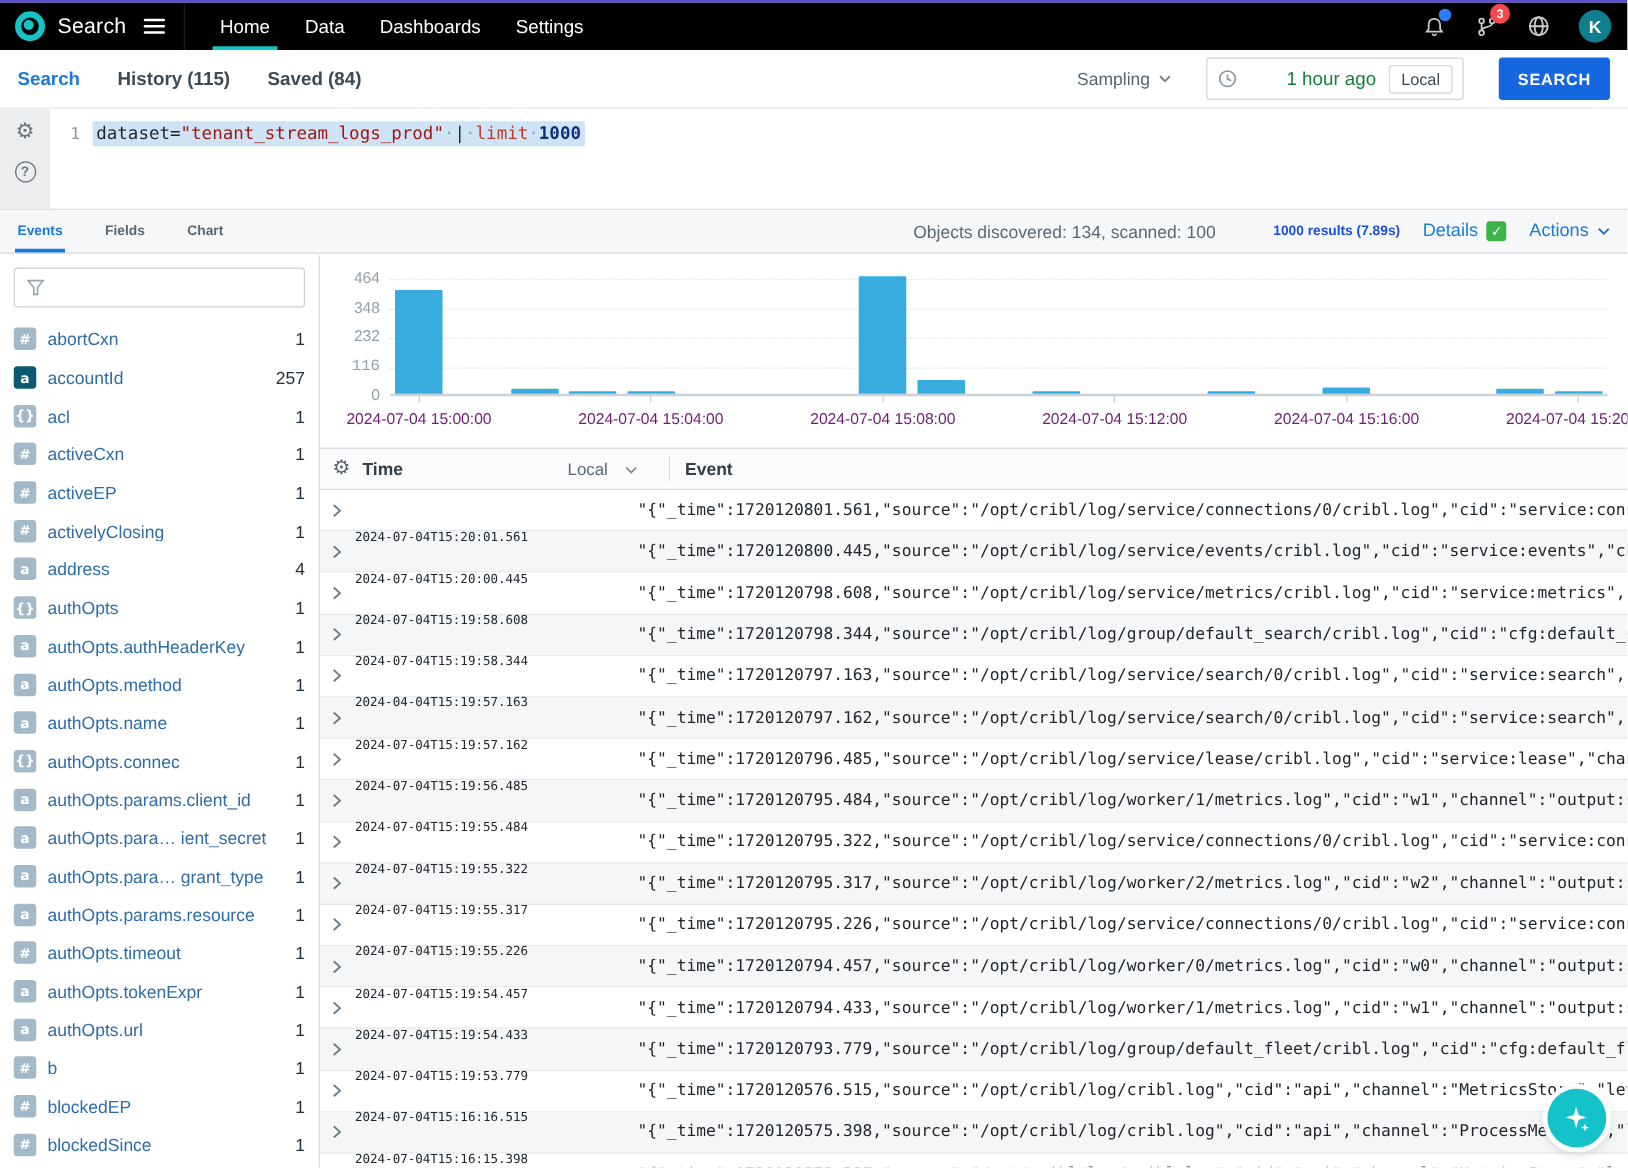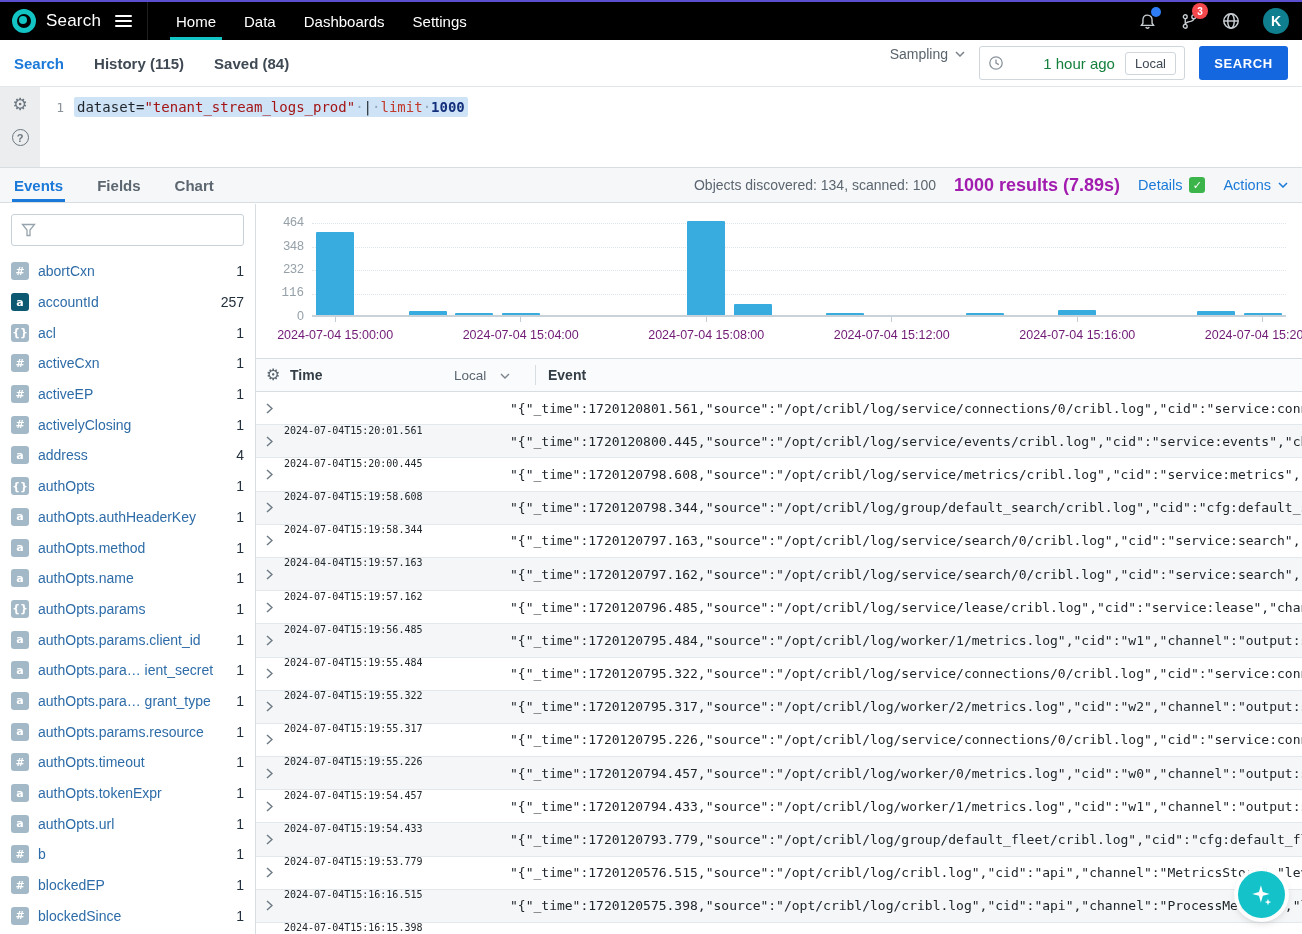--- a/index.html
+++ b/index.html
@@ -28,21 +28,21 @@
   .icon-btn svg { stroke:#c9ced3; fill:none; stroke-width:1.3; }
   .badge-dot { position:absolute; top:-4px; right:-4px; width:10px; height:10px; border-radius:50%; background:#2f7df6; }
   .badge-count { position:absolute; top:-8px; right:-9px; min-width:16px; height:16px; border-radius:8px; background:#f5484d; color:#fff; font-size:10px; font-weight:bold; display:flex; align-items:center; justify-content:center; padding:0 4px; }
   .avatar { width:26px; height:26px; border-radius:50%; background:#0f7f8f; color:#fff; font-size:14px; font-weight:600; display:flex; align-items:center; justify-content:center; cursor:pointer; }
 
   
   .subheader { position:absolute; top:40px; left:0; right:0; height:46px; background:#fff; display:flex; align-items:center; padding:0 14px; }
   .sub-tabs { display:flex; align-items:center; gap:30px; }
   .sub-tab { font-size:15px; font-weight:600; color:#3f4954; cursor:pointer; }
   .sub-tab.active { color:#1a79d9; }
-  .sub-right { margin-left:auto; display:flex; align-items:flex-start; gap:14px; }
+  .sub-right { margin-left:auto; display:flex; align-items:center; gap:28px; }
   .sampling { display:flex; align-items:center; gap:7px; font-size:14px; color:#5a646d; cursor:pointer; }
   .chev { color:#7a838c; display:inline-flex; }
   .timebox { width:206px; height:34px; border:1px solid #cfd6dc; border-radius:3px; display:flex; align-items:center; padding:0 8px; background:#fff; cursor:pointer; }
   .timebox svg { stroke:#8a949c; fill:none; stroke-width:1.3; flex:none; }
   .time-text { flex:1; text-align:right; font-size:15px; color:#15803d; padding-right:10px; }
   .tz-chip { border:1px solid #cfd6dc; border-radius:3px; font-size:13px; color:#3f4954; padding:3px 9px; background:#fff; }
   .search-btn { width:89px; height:34px; background:#1467df; color:#fff; border:none; border-radius:3px; font-size:13px; font-weight:bold; letter-spacing:.6px; cursor:pointer; font-family:"Liberation Sans",sans-serif; }
 
   
   .editor { position:absolute; top:86px; left:0; right:0; height:82px; background:#fff; border-top:1px solid #e3e7ea; border-bottom:1px solid #d8dde2; }
@@ -54,26 +54,26 @@
   .code-selection { background:#cfe3f6; border-radius:2px; padding:2px 3px; white-space:pre; }
   .tok-plain { color:#1e242a; }
   .tok-string { color:#a31515; }
   .tok-keyword { color:#c0392b; }
   .tok-number { color:#14307c; font-weight:bold; }
   .tok-ws { color:#8fa6bd; }
 
   
   .results-bar { position:absolute; top:168px; left:0; right:0; height:35px; background:#f6f7f8; border-bottom:1px solid #d8dde2; display:flex; align-items:stretch; padding:0 14px; }
   .res-tabs { display:flex; align-items:stretch; gap:34px; }
-  .res-tab { display:flex; align-items:center; font-size:15px; font-weight:600; color:#5b6670; position:relative; cursor:pointer; }
+  .res-tab { display:flex; align-items:center; font-size:11px; font-weight:600; color:#5b6670; position:relative; cursor:pointer; }
   .res-tab.active { color:#1a79d9; }
   .res-tab.active::after { content:''; position:absolute; left:-2px; right:-2px; bottom:0; height:3px; background:#1a79d9; }
   .res-right { margin-left:auto; display:flex; align-items:center; gap:18px; }
   .objects-text { font-size:14px; color:#5b6670; }
-  .results-text { font-size:18px; font-weight:bold; color:#a21caf; }
+  .results-text { font-size:11px; font-weight:bold; color:#1d4ed8;margin-left:28px; }
   .details-link, .actions-link { display:flex; align-items:center; gap:7px; font-size:14.5px; color:#1a79d9; cursor:pointer; }
   .check-badge { width:16px; height:16px; background:#3bb54a; border-radius:3px; color:#fff; font-size:11px; display:flex; align-items:center; justify-content:center; }
   .actions-link .chev { color:#1a79d9; }
 
   
   .sidebar { position:absolute; top:204px; left:0; width:256px; bottom:0; background:#fff; border-right:1px solid #d8dde2; overflow:hidden; }
   .filter-box { margin:10px 11px 8px 11px; height:32px; border:1px solid #c9d1d8; border-radius:3px; display:flex; align-items:center; padding:0 9px; }
   .filter-box svg { stroke:#98a4ad; fill:none; stroke-width:1.3; }
   .field-list { padding:2px 11px 0 11px; }
   .field-row { height:30.7px; display:flex; align-items:center; gap:9px; cursor:pointer; }
@@ -280,21 +280,21 @@
           <span class="field-name">authOpts.method</span>
           <span class="field-count">1</span>
         </div>
         <div class="field-row">
           <span class="field-badge">a</span>
           <span class="field-name">authOpts.name</span>
           <span class="field-count">1</span>
         </div>
         <div class="field-row">
           <span class="field-badge">{}</span>
-          <span class="field-name">authOpts.params</span>
+          <span class="field-name">authOpts.connec</span>
           <span class="field-count">1</span>
         </div>
         <div class="field-row">
           <span class="field-badge">a</span>
           <span class="field-name">authOpts.params.client_id</span>
           <span class="field-count">1</span>
         </div>
         <div class="field-row">
           <span class="field-badge">a</span>
           <span class="field-name">authOpts.para…  ient_secret</span>

